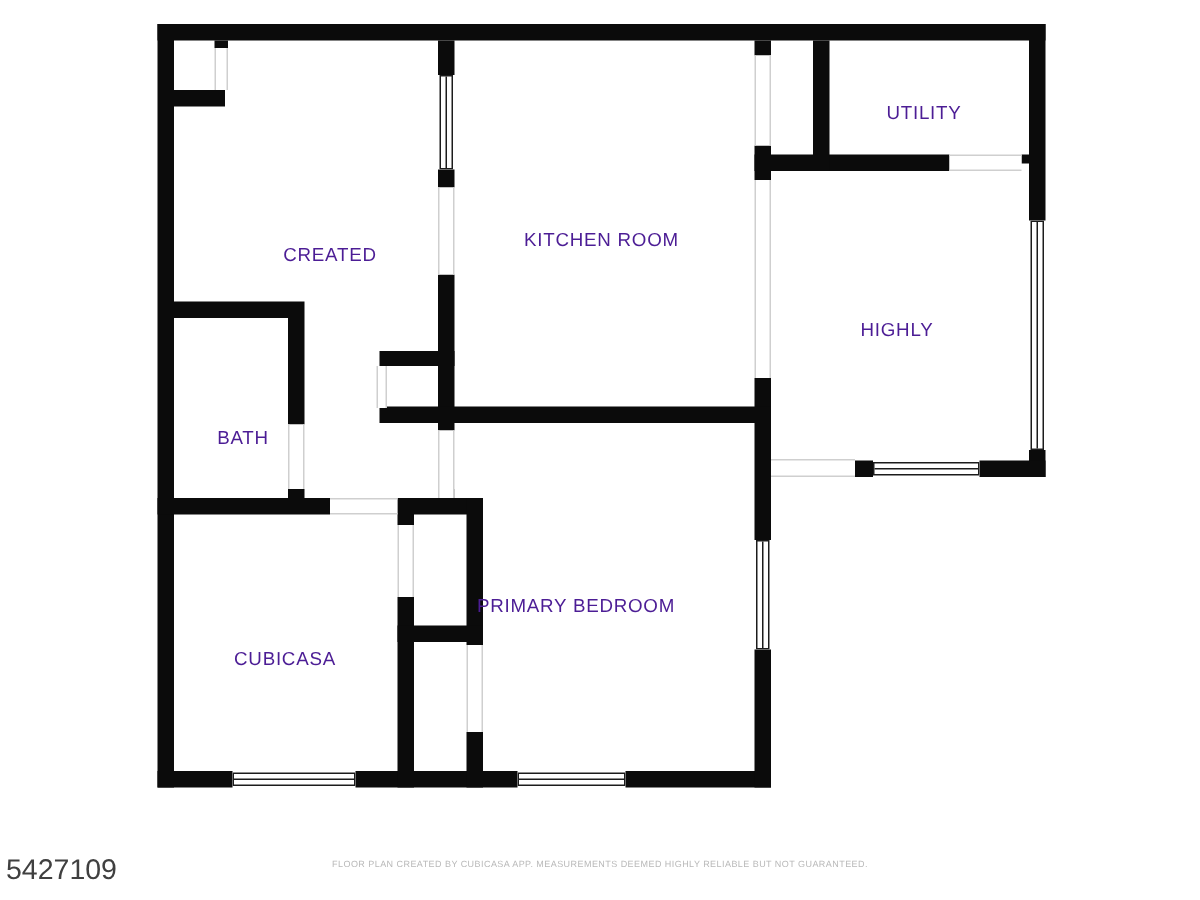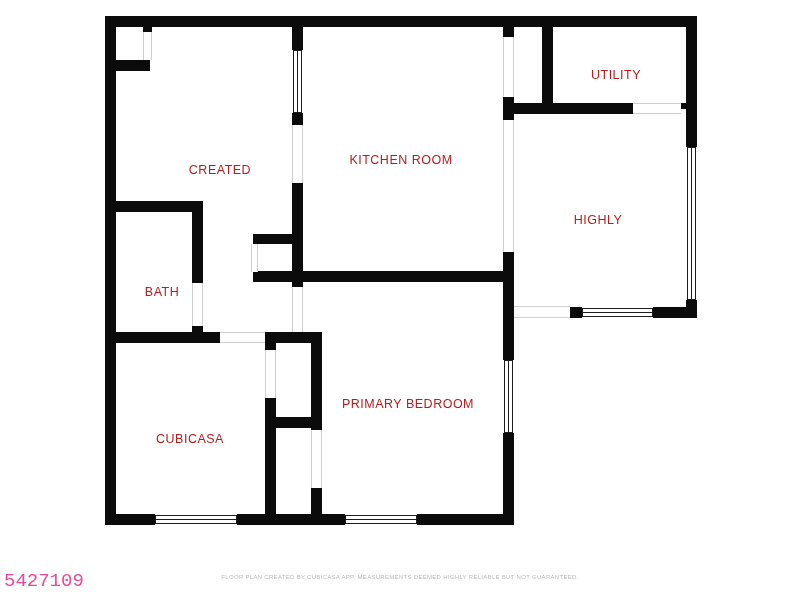--- a/index.html
+++ b/index.html
@@ -29,29 +29,28 @@
     background:#ffffff;
     box-sizing:border-box;
   }
   .opening.v{border-left:1px solid var(--opening,#cfcfcf);border-right:1px solid var(--opening,#cfcfcf);}
   .opening.h{border-top:1px solid var(--opening,#cfcfcf);border-bottom:1px solid var(--opening,#cfcfcf);}
   .room-label{
     position:absolute;
     transform:translate(-50%,-50%);
     font-size:12.5px;
     letter-spacing:0.5px;
-    color:#b91c1c;
+    color:#4c1d95;
     white-space:nowrap;
   }
   .plan-id{
     position:absolute;
     left:4px;top:570px;
     font-size:19px;
-    color:#ec4899;
-    font-family:Liberation Mono, monospace;
+    color:#404040;
   }
   .disclaimer{
     position:absolute;
     left:0;right:0;top:574px;
     text-align:center;
     font-size:6px;
     letter-spacing:0.3px;
     color:#b9b9b9;
     white-space:nowrap;
   }
@@ -125,17 +124,17 @@
       </div>
       <div class="window h" style="left: 345px; top: 515px; width: 72px; height: 9px;">
         <div class="pane"></div>
       </div>
       <div class="room-label" style="left: 220px; top: 170px;">CREATED</div>
       <div class="room-label" style="left: 401px; top: 160px;">KITCHEN ROOM</div>
       <div class="room-label" style="left: 616px; top: 75px;">UTILITY</div>
       <div class="room-label" style="left: 598px; top: 220px;">HIGHLY</div>
       <div class="room-label" style="left: 162px; top: 292px;">BATH</div>
       <div class="room-label" style="left: 190px; top: 439px;">CUBICASA</div>
-      <div class="room-label" style="left: 408px; top: 404px;">PRIMARY BEDROOM</div>
+      <div class="room-label" style="left: 384px; top: 404px;">PRIMARY BEDROOM</div>
     </div>
   <div class="plan-id">5427109</div>
   <div class="disclaimer">FLOOR PLAN CREATED BY CUBICASA APP. MEASUREMENTS DEEMED HIGHLY RELIABLE BUT NOT GUARANTEED.</div>
 </div>
 
 </body></html>

